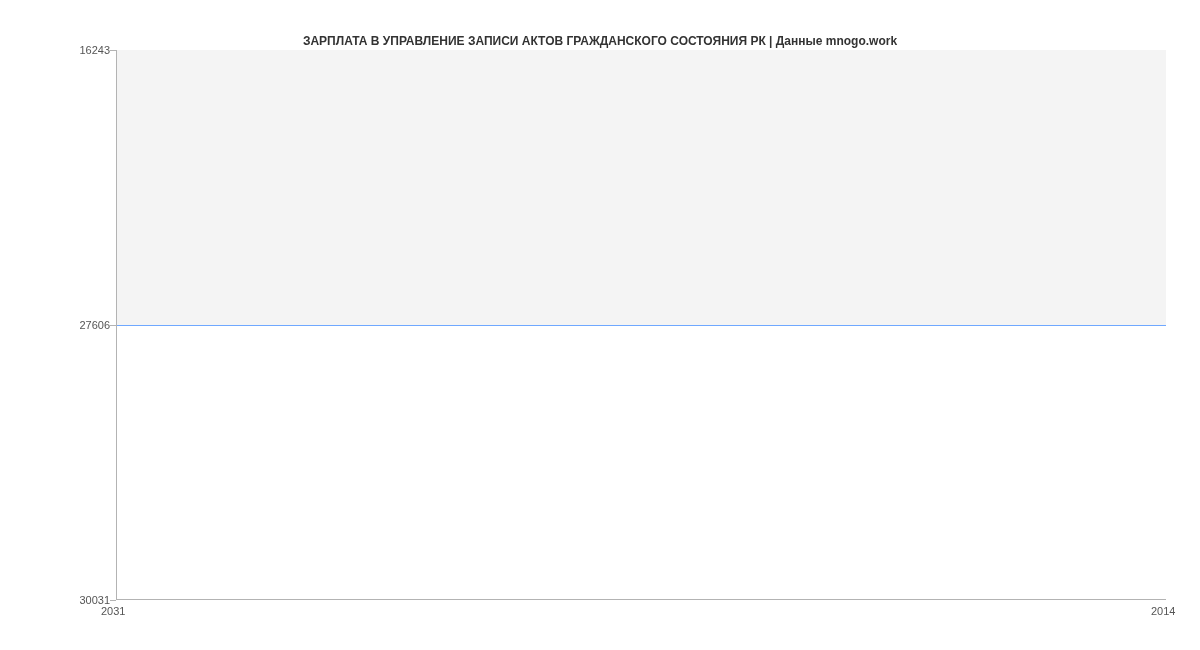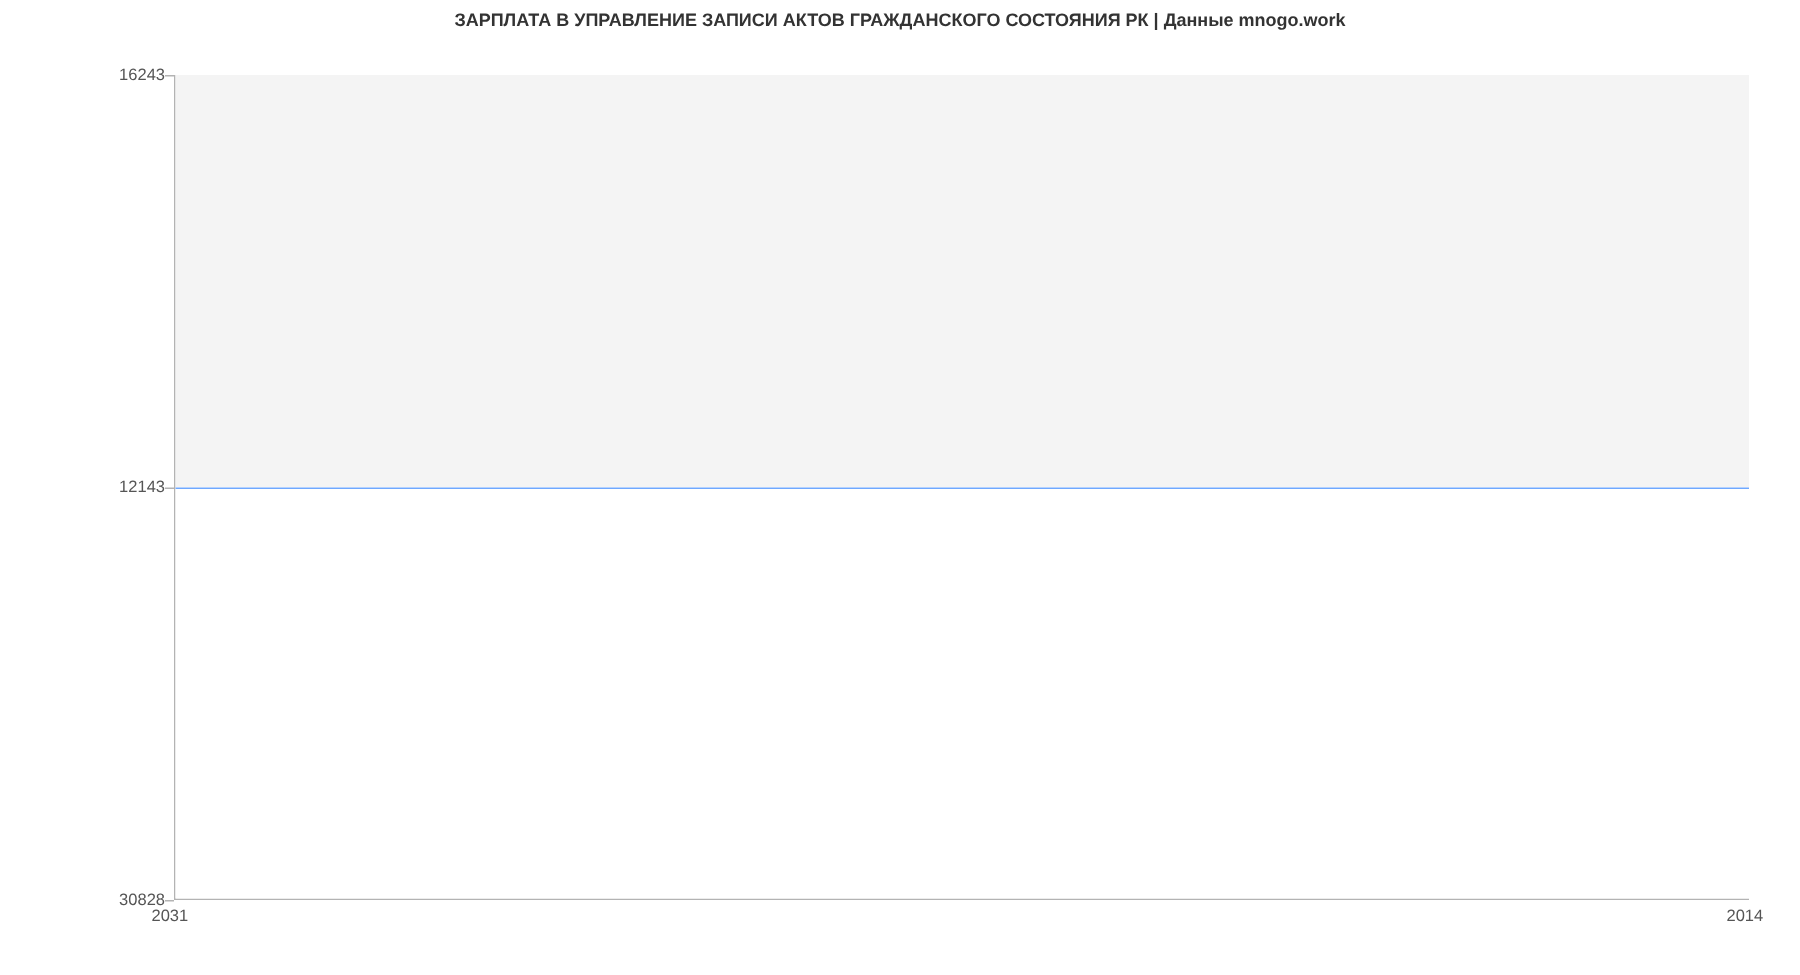--- a/index.html
+++ b/index.html
@@ -12,20 +12,21 @@
     color: #333;
   }
   .title {
     width: 100%;
     text-align: center;
     font-size: 12px;
     font-weight: bold;
     padding-top: 6px;
     padding-bottom: 4px;
     color: #333;
+    margin-top: 28px;
   }
   .plot-wrap {
     position: absolute;
     left: 116px;
     top: 50px;
     width: 1050px;
     height: 550px;
   }
   .plot-area {
     position: absolute;
@@ -95,18 +96,18 @@
     <div class="fill-top"></div>
     <div class="fill-bottom"></div>
     <div class="line"></div>
   </div>
 
   <div class="ytick-mark" style="top:0px"></div>
   <div class="ytick-mark" style="top:275px"></div>
   <div class="ytick-mark" style="top:550px"></div>
 
   <div class="yl" style="top:0px">16243</div>
-  <div class="yl" style="top:275px">12143</div>
-  <div class="yl" style="top:550px">30828</div>
+  <div class="yl" style="top:275px">27606</div>
+  <div class="yl" style="top:550px">30031</div>
 
   <div class="xl" style="left:-15px">2031</div>
   <div class="xl" style="left:1035px">2014</div>
 </div>
 
 </body></html>

